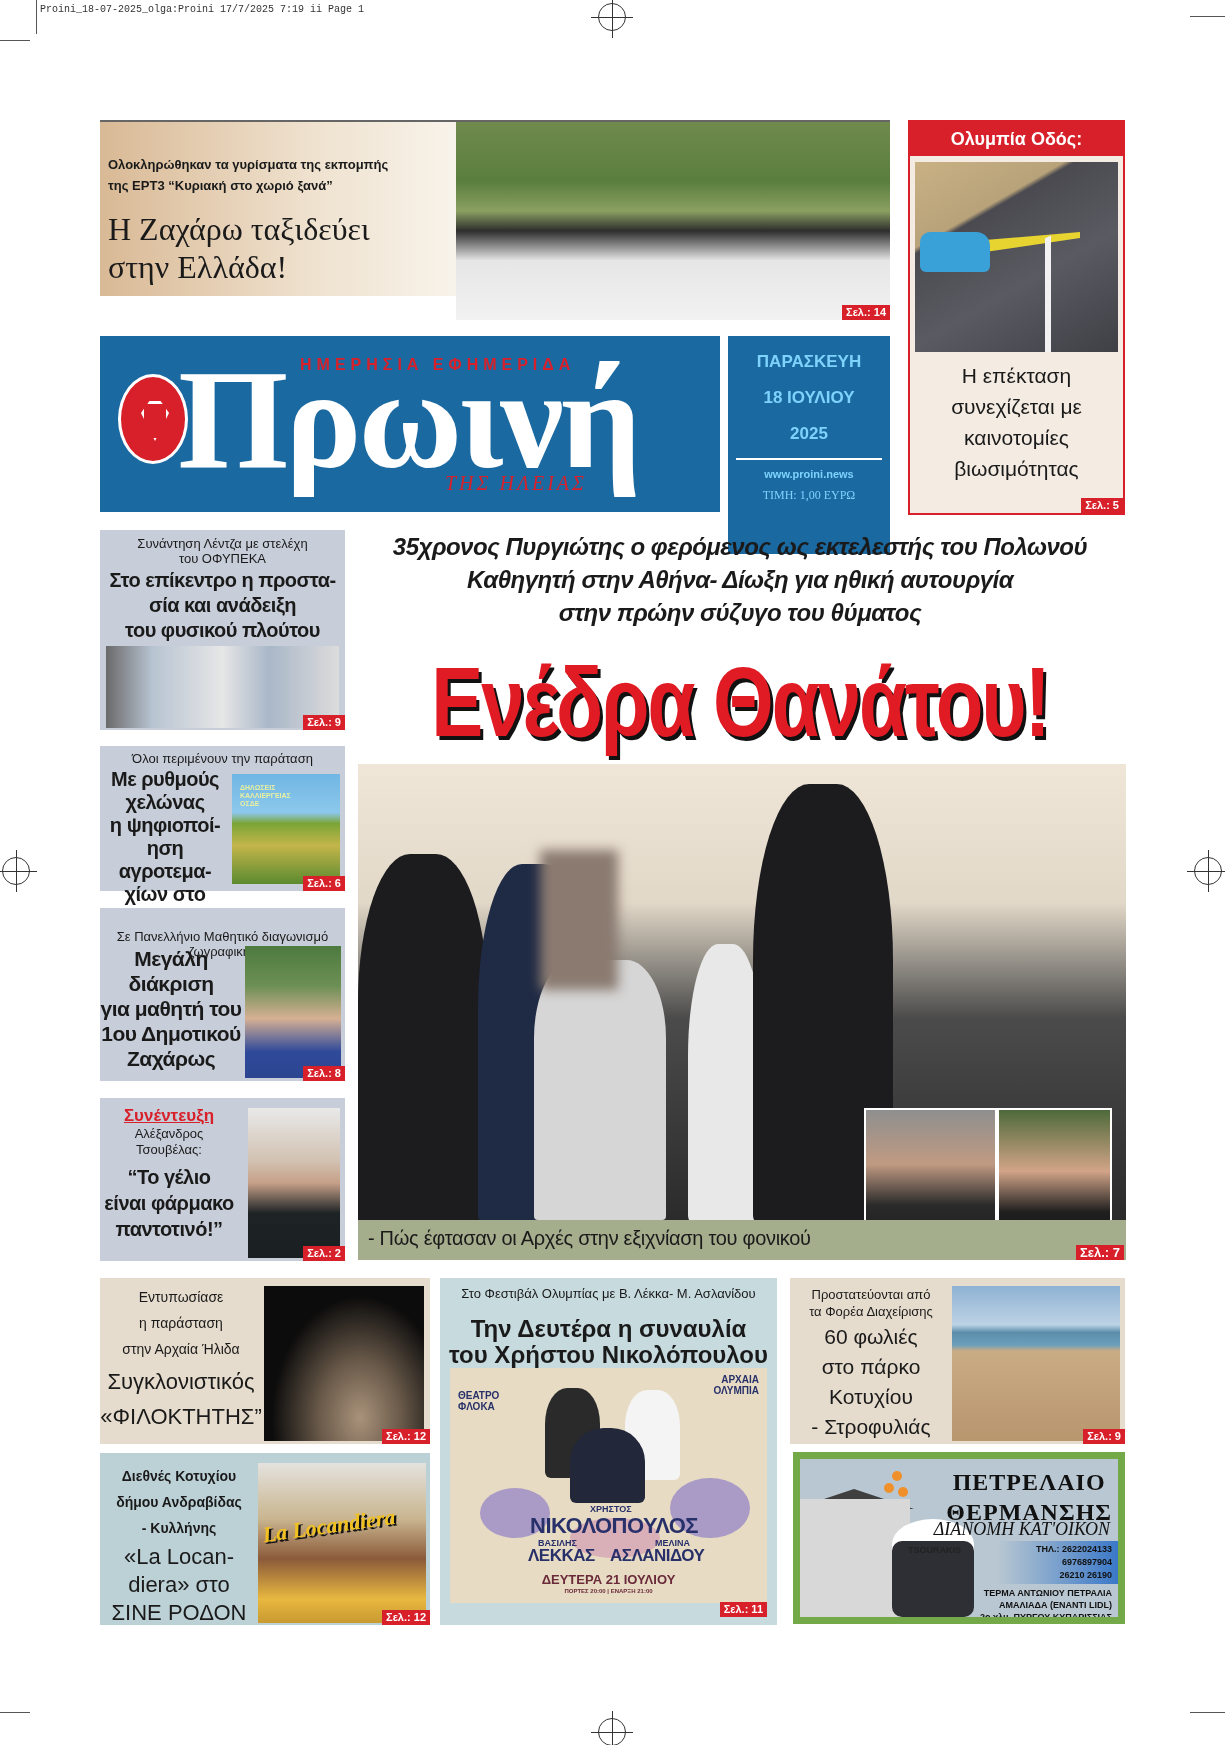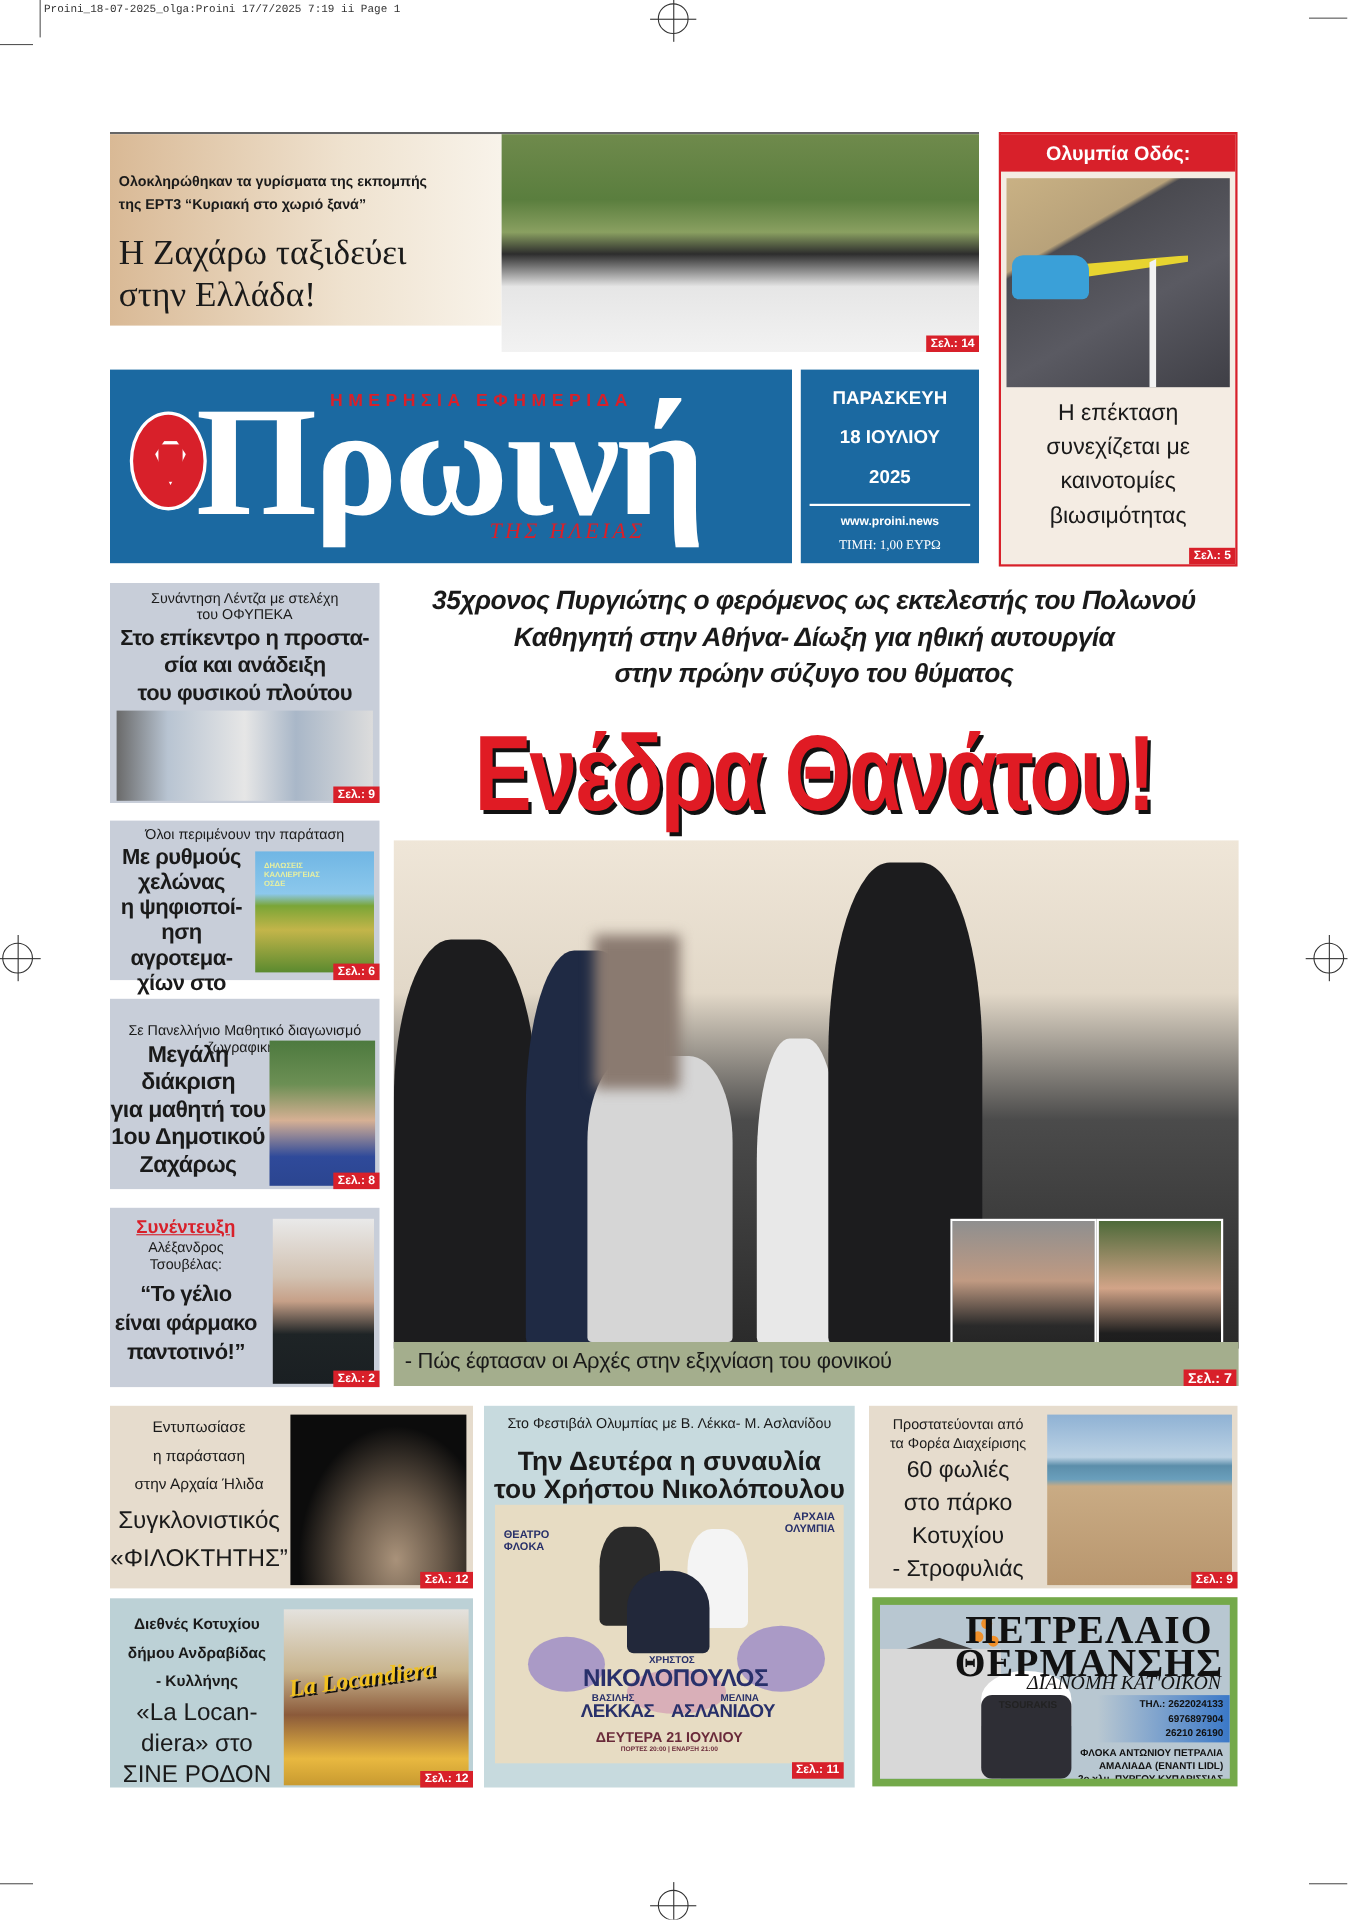--- a/index.html
+++ b/index.html
@@ -29,21 +29,21 @@
   #olympia .bridge { position: absolute; left: 130px; top: 60px; width: 70px; height: 120px; border-left: 6px solid #f2f2f2; transform: skewY(-25deg); }
   #olympia .head { position: absolute; left: 0; right: 0; top: 238px; text-align: center; font-size: 21px; line-height: 31px; color: #1a1a1a; }
 
   
   #masthead { left: 100px; top: 336px; width: 620px; height: 176px; background: #1b69a1; }
   #masthead .logo-circle { position: absolute; left: 18px; top: 38px; width: 70px; height: 90px; border-radius: 50%; background: #d8202a; border: 3px solid #fff; }
   #masthead .logo-circle .nib { position: absolute; left: 20px; top: 24px; width: 28px; height: 40px; border: 3px solid #fff; clip-path: polygon(50% 100%, 0 30%, 30% 0, 70% 0, 100% 30%); }
   #masthead .title { position: absolute; left: 78px; top: 8px; font-family: "Liberation Serif", serif; font-weight: bold; font-size: 142px; line-height: 150px; color: #fff; letter-spacing: -3px; }
   #masthead .sub1 { position: absolute; left: 200px; top: 20px; font-weight: bold; font-size: 16px; color: #d8202a; letter-spacing: 5px; }
   #masthead .sub2 { position: absolute; left: 345px; top: 136px; font-family: "Liberation Serif", serif; font-style: italic; font-size: 20px; color: #d8202a; letter-spacing: 3px; }
-  #datebox { left: 728px; top: 336px; width: 162px; height: 176px; background: #1b69a1; color: #ffffff; text-align: center; }
+  #datebox { left: 728px; top: 336px; width: 162px; height: 218px; background: #1b69a1; color: #7dd3fc; text-align: center; }
   #datebox .d { font-weight: bold; font-size: 17px; line-height: 36px; }
   #datebox .d:first-child { margin-top: 8px; }
   #datebox .rule { height: 2px; background: #fff; margin: 6px 8px 4px; }
   #datebox .web { font-weight: bold; font-size: 11px; line-height: 20px; }
   #datebox .price { font-family: "Liberation Serif", serif; font-size: 12px; line-height: 22px; }
 
   
   .lbox { position: absolute; left: 100px; width: 245px; background: #c8ced9; }
   .lbox .k { font-size: 13px; text-align: center; line-height: 15px; }
   .lbox .h { font-weight: bold; text-align: center; letter-spacing: -0.5px; }
@@ -112,21 +112,21 @@
   #box-nests .photo { left: 162px; top: 8px; width: 168px; height: 155px; background: linear-gradient(180deg, #8fb2d4 0%, #bcd2e4 25%, #5c8eaa 30%, #6a9fbc 38%, #c9ab84 42%, #b8966e 100%); }
 
   #ad { left: 793px; top: 1452px; width: 332px; height: 172px; background: #74a94a; padding: 7px; }
   #ad .inner { position: relative; width: 100%; height: 100%; background: #b8c7d1; overflow: hidden; }
   #ad .house { position: absolute; left: 0; top: 40px; width: 110px; height: 118px; background: #d8d8d8; }
   #ad .roof { position: absolute; left: -6px; top: 30px; width: 120px; height: 20px; background: #3f3f3f; clip-path: polygon(0 100%, 50% 0, 100% 100%); }
   #ad .coin { position: absolute; width: 10px; height: 10px; border-radius: 50%; background: #f0902a; }
   #ad .truck { position: absolute; left: 92px; top: 82px; width: 82px; height: 76px; background: #2e2e35; border-radius: 10px; }
   #ad .tank { position: absolute; left: 92px; top: 60px; width: 82px; height: 50px; background: #fff; border-radius: 50% 50% 0 0; }
   #ad .brand { position: absolute; left: 108px; top: 86px; font-weight: bold; font-size: 9px; color: #222; }
-  #ad .t1 { position: absolute; right: 6px; top: 8px; font-family: "Liberation Serif", serif; font-weight: bold; font-size: 36px; line-height: 30px; color: #111; text-align: center; letter-spacing: 1px; }
+  #ad .t1 { position: absolute; right: 6px; top: 8px; font-family: "Liberation Serif", serif; font-weight: bold; font-size: 24px; line-height: 30px; color: #111; text-align: center; letter-spacing: 1px; }
   #ad .t2 { position: absolute; right: 8px; top: 60px; font-family: "Liberation Serif", serif; font-style: italic; font-size: 18px; color: #111; }
   #ad .phones { position: absolute; right: 0; top: 82px; width: 120px; background: linear-gradient(90deg, rgba(40,100,190,0) 0%, #3a78c8 100%); padding: 2px 6px; text-align: right; font-weight: bold; font-size: 9px; line-height: 13px; color: #111; }
   #ad .addr { position: absolute; right: 6px; top: 128px; text-align: right; font-weight: bold; font-size: 9px; line-height: 12px; color: #111; }
 </style>
 </head>
 <body>
 
 <div class="abs slug">Proini_18-07-2025_olga:Proini  17/7/2025  7:19 ii  Page 1</div>
 <div class="abs crop-line" style="left:36px;top:0;width:1px;height:34px;"></div>
 <div class="abs crop-line" style="left:0;top:40px;width:30px;height:1px;"></div>
@@ -364,18 +364,18 @@
       <div>ΠΕΤΡΕΛΑΙΟ</div>
       <div>ΘΕΡΜΑΝΣΗΣ</div>
     </div>
     <div class="t2">ΔΙΑΝΟΜΗ ΚΑΤ'ΟΙΚΟΝ</div>
     <div class="phones">
       <div>ΤΗΛ.: 2622024133</div>
       <div>6976897904</div>
       <div>26210 26190</div>
     </div>
     <div class="addr">
-      <div>ΦΛΟΚΑ ΑΝΤΩΝΙΟΥ ΠΕΤΡΑΛΙΑ</div>
+      <div>ΤΕΡΜΑ ΑΝΤΩΝΙΟΥ ΠΕΤΡΑΛΙΑ</div>
       <div>ΑΜΑΛΙΑΔΑ (ΕΝΑΝΤΙ LIDL)</div>
       <div>2ο χλμ. ΠΥΡΓΟΥ ΚΥΠΑΡΙΣΣΙΑΣ</div>
     </div>
   </div>
 </div>
 
 </body></html>

